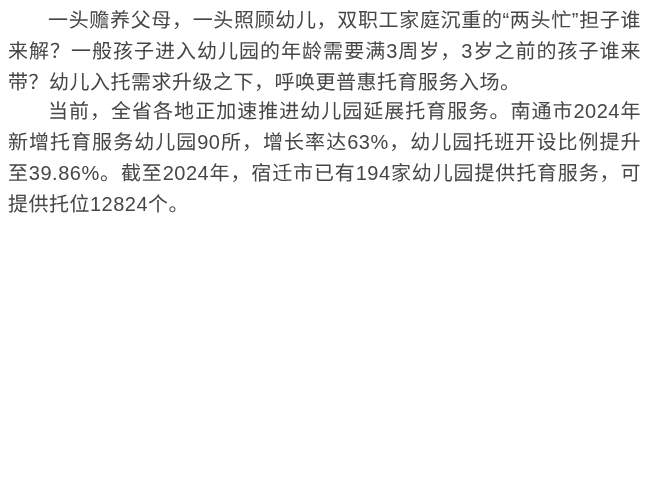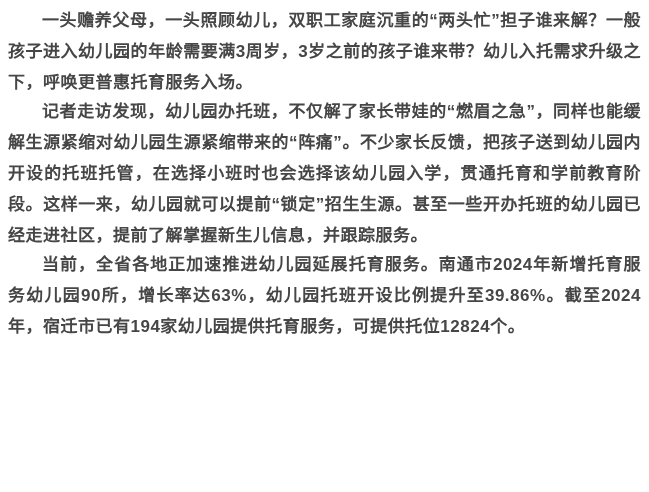--- a/index.html
+++ b/index.html
@@ -11,29 +11,28 @@
     width: 649px;
     height: 492px;
     overflow: hidden;
     font-family: "Liberation Sans", sans-serif;
   }
   .article-body {
     padding: 5px 8px 0 8px;
   }
   .para {
     margin: 0 0 -2px 0;
-    font-size: 17px;
+    font-size: 20px;
     line-height: 31px;
     color: #464646;
     text-indent: 2em;
     text-align: justify;
     letter-spacing: 0.5px;
-    font-weight: 700;
+    font-weight: 400;
   }
 </style>
 </head>
 <body>
 
 <main class="article-body">
   <p class="para">一头赡养父母，一头照顾幼儿，双职工家庭沉重的“两头忙”担子谁来解？一般孩子进入幼儿园的年龄需要满3周岁，3岁之前的孩子谁来带？幼儿入托需求升级之下，呼唤更普惠托育服务入场。</p>
-  <p class="para">记者走访发现，幼儿园办托班，不仅解了家长带娃的“燃眉之急”，同样也能缓解生源紧缩对幼儿园生源紧缩带来的“阵痛”。不少家长反馈，把孩子送到幼儿园内开设的托班托管，在选择小班时也会选择该幼儿园入学，贯通托育和学前教育阶段。这样一来，幼儿园就可以提前“锁定”招生生源。甚至一些开办托班的幼儿园已经走进社区，提前了解掌握新生儿信息，并跟踪服务。</p>
   <p class="para">当前，全省各地正加速推进幼儿园延展托育服务。南通市2024年新增托育服务幼儿园90所，增长率达63%，幼儿园托班开设比例提升至39.86%。截至2024年，宿迁市已有194家幼儿园提供托育服务，可提供托位12824个。</p>
 </main>
 
 </body></html>

